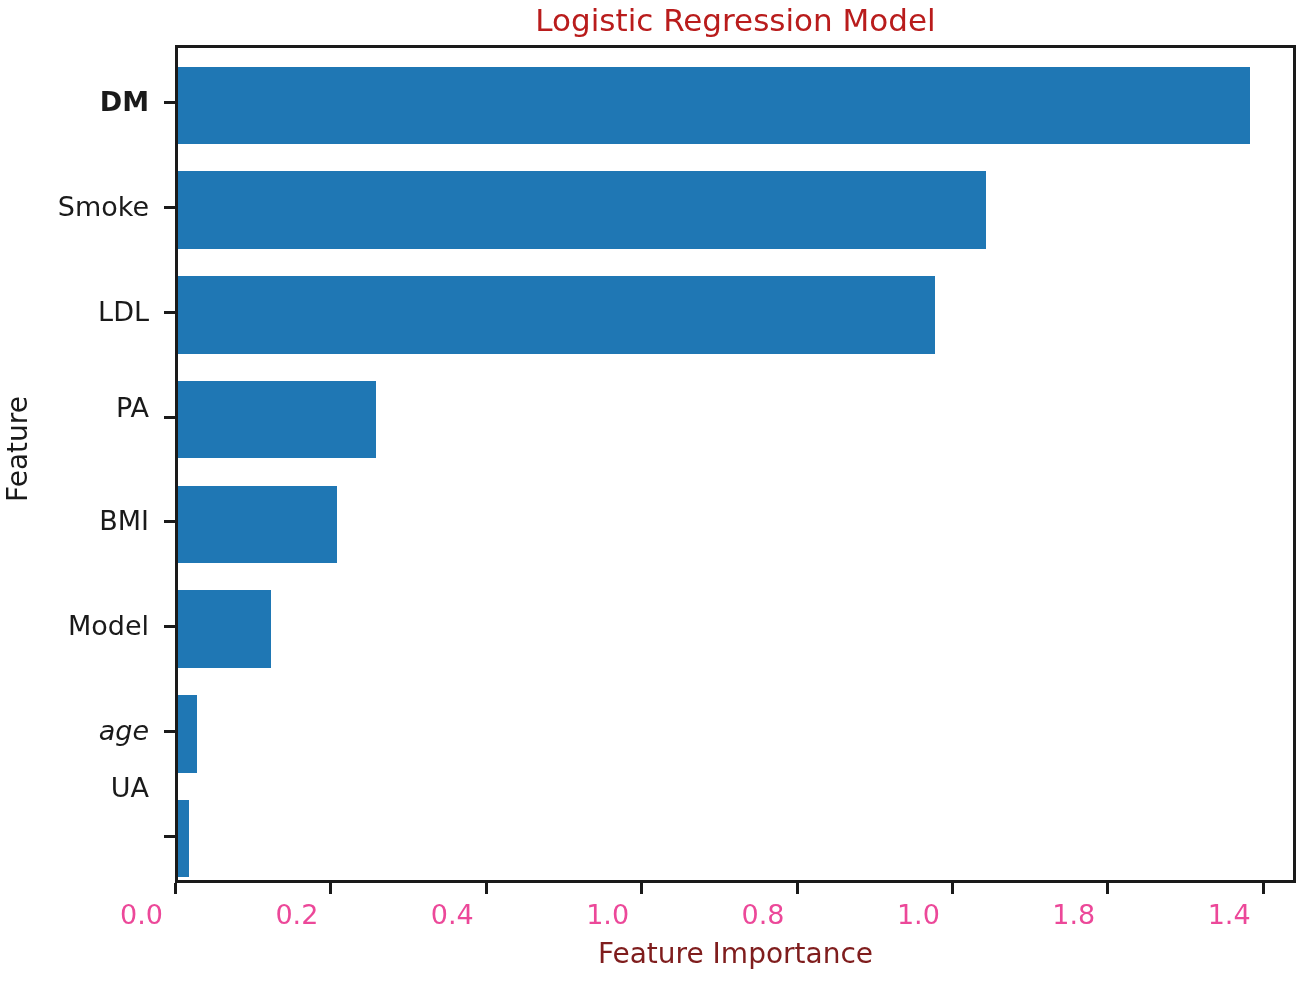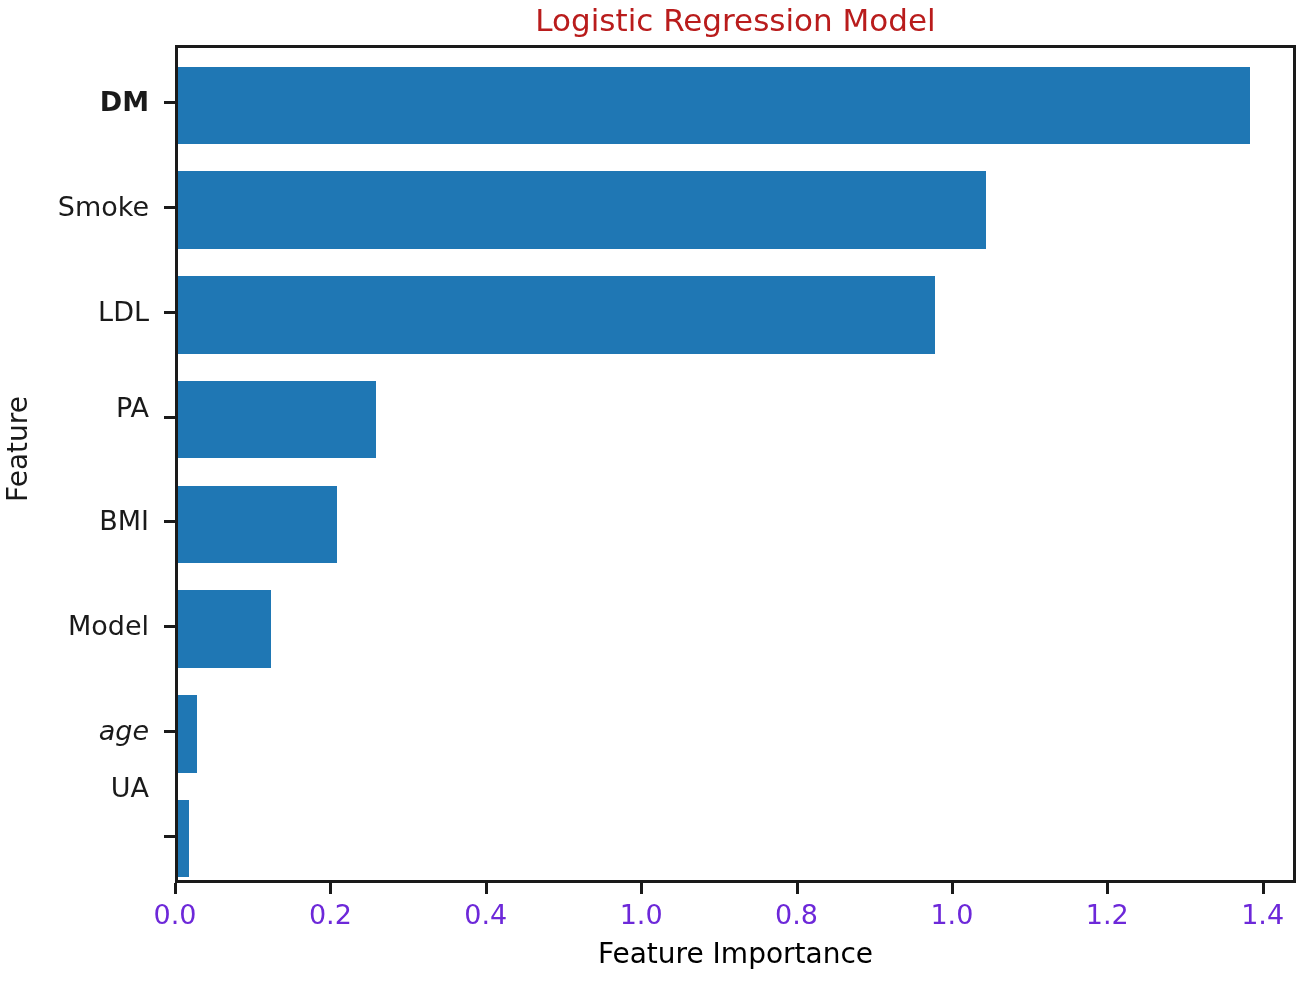--- a/index.html
+++ b/index.html
@@ -85,35 +85,35 @@
     top: 883px;
     width: 3px;
     height: 11px;
     background: #1a1a1a;
   }
   .xtick-label {
     position: absolute;
     top: 900px;
     width: 110px;
     margin-left: -55px;
-    text-align: center;
+    text-align: left;
     font-size: 27px;
     line-height: 30px;
-    color: #6d28d9;
+    color: #ec4899;
     white-space: nowrap;
   }
   #xlabel {
     position: absolute;
     left: 175px;
     top: 938px;
     width: 1121px;
     text-align: center;
     font-size: 28px;
     line-height: 32px;
-    color: #000000;
+    color: #7f1d1d;
     white-space: nowrap;
   }
 </style>
 </head>
 <body>
 
 <div id="figure">
 
   <div id="chart-title">Logistic Regression Model</div>
 
@@ -157,19 +157,19 @@
       <div class="xtick-label" style="left: 330.382px;">0.2</div>
       <div class="xtick-mark" style="left: 484.763px;"></div>
       <div class="xtick-label" style="left: 485.763px;">0.4</div>
       <div class="xtick-mark" style="left: 640.145px;"></div>
       <div class="xtick-label" style="left: 641.145px;">1.0</div>
       <div class="xtick-mark" style="left: 795.526px;"></div>
       <div class="xtick-label" style="left: 796.526px;">0.8</div>
       <div class="xtick-mark" style="left: 950.908px;"></div>
       <div class="xtick-label" style="left: 951.908px;">1.0</div>
       <div class="xtick-mark" style="left: 1106.29px;"></div>
-      <div class="xtick-label" style="left: 1107.29px;">1.2</div>
+      <div class="xtick-label" style="left: 1107.29px;">1.8</div>
       <div class="xtick-mark" style="left: 1261.67px;"></div>
       <div class="xtick-label" style="left: 1262.67px;">1.4</div>
     </div>
   <div id="xlabel">Feature Importance</div>
 
 </div>
 
 </body></html>

